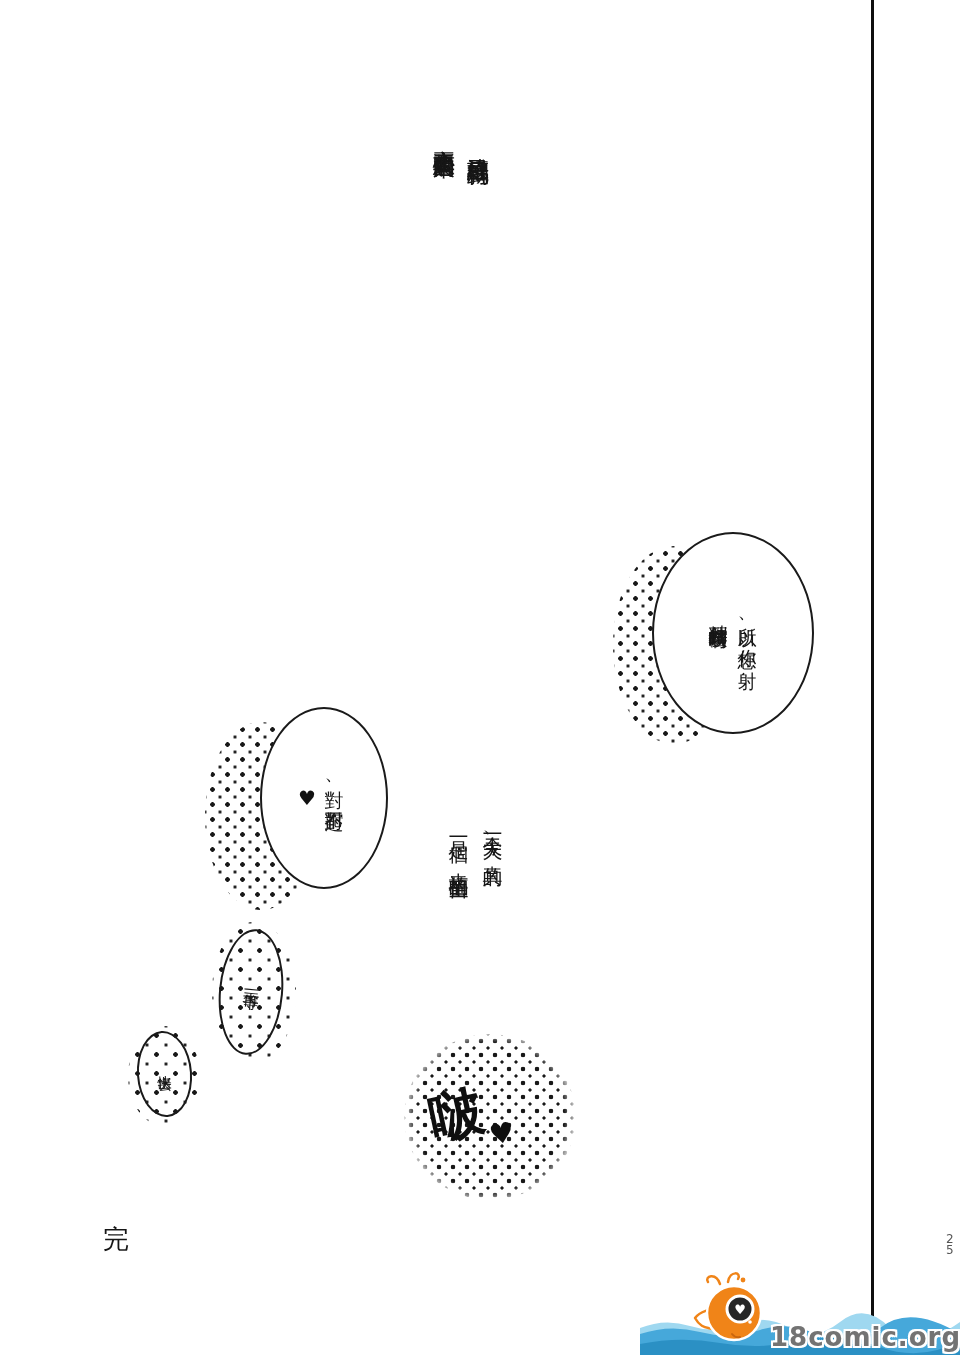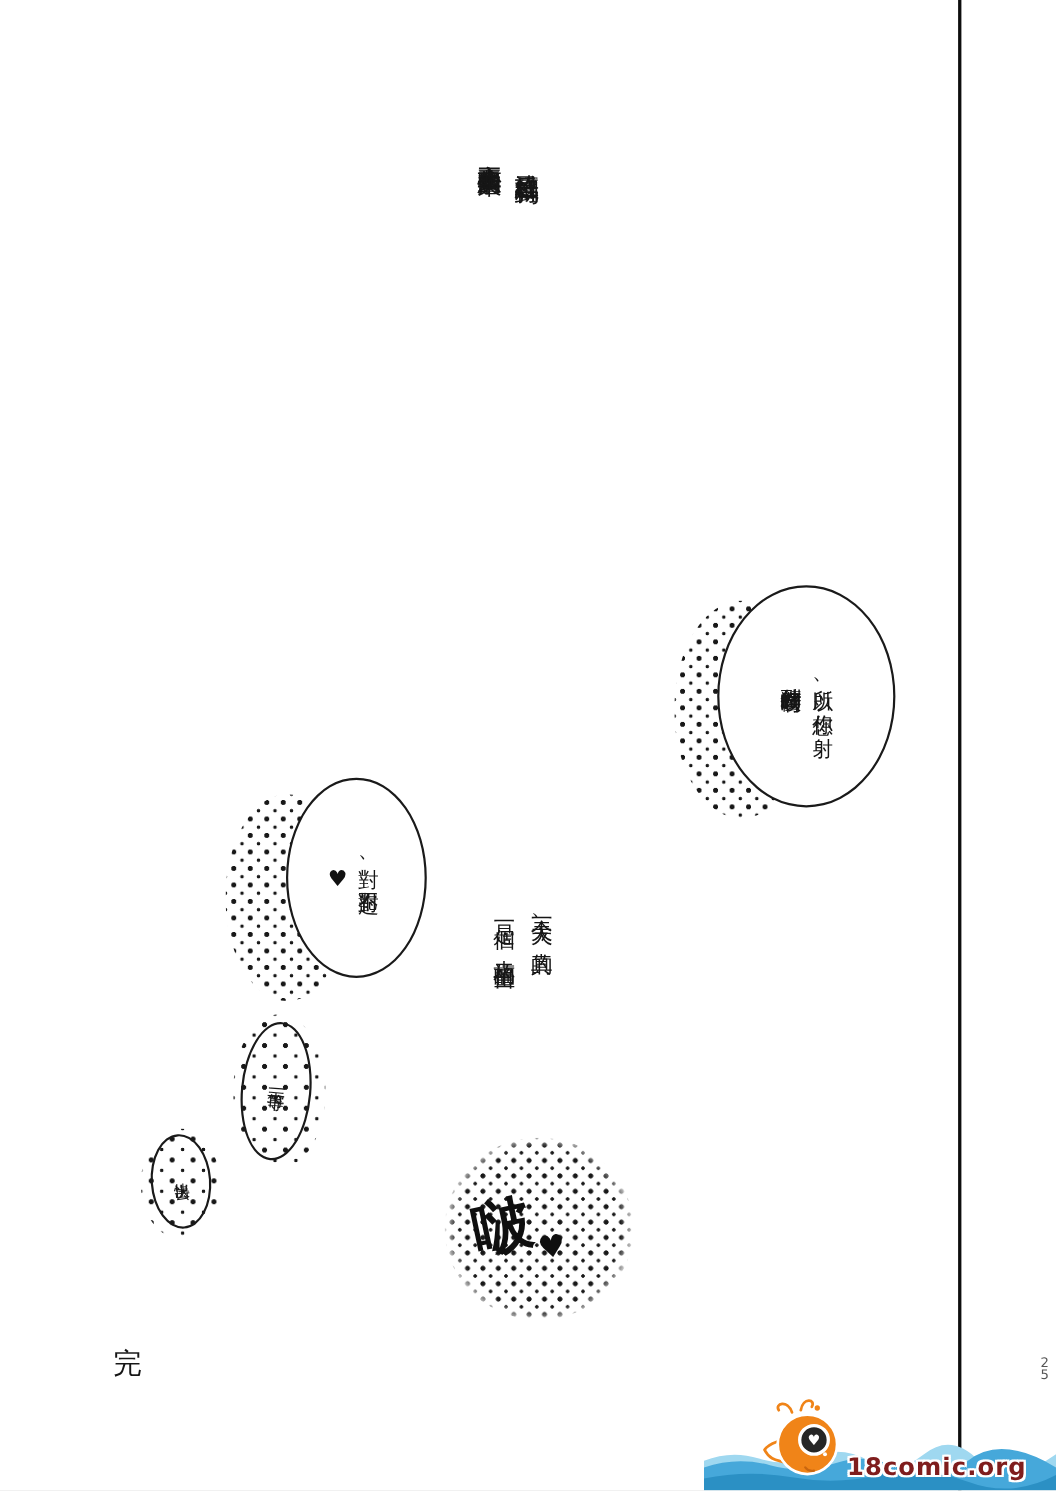--- a/index.html
+++ b/index.html
@@ -75,22 +75,22 @@
   .page-number { position:absolute; left:946px; top:1234px; width:12px; font-size:12px;
     line-height:11px; color:#555; word-break:break-all; text-align:left; z-index:2; }
 
   .watermark { position:absolute; left:640px; top:1260px; width:320px; height:95px; z-index:5; }
   .wave-graphic { position:absolute; left:0; top:50px; width:320px; height:45px; }
   .mascot { position:absolute; left:52px; top:8px; width:74px; height:78px; }
   .site-name { position:absolute; left:118px; top:24px; font-size:37px; font-weight:bold;
     color:#f08418; letter-spacing:1px; white-space:nowrap;
     text-shadow:-2px 0 #fff, 2px 0 #fff, 0 -2px #fff, 0 2px #fff,
       -2px -2px #fff, 2px -2px #fff, -2px 2px #fff, 2px 2px #fff; }
-  .site-url { position:absolute; left:130px; top:62px; font-size:22px; font-weight:bold;
-    color:#7f1d1d; letter-spacing:1px; white-space:nowrap;
+  .site-url { position:absolute; left:130px; top:62px; font-size:26px; font-weight:bold;
+    color:#737373; letter-spacing:1px; white-space:nowrap;
     text-shadow:-2px 0 #fff, 2px 0 #fff, 0 -2px #fff, 0 2px #fff,
       -2px -2px #fff, 2px -2px #fff, -2px 2px #fff, 2px 2px #fff; }
 </style>
 </head>
 <body>
 
 <div class="page">
 
   <div class="margin-line"></div>
 

